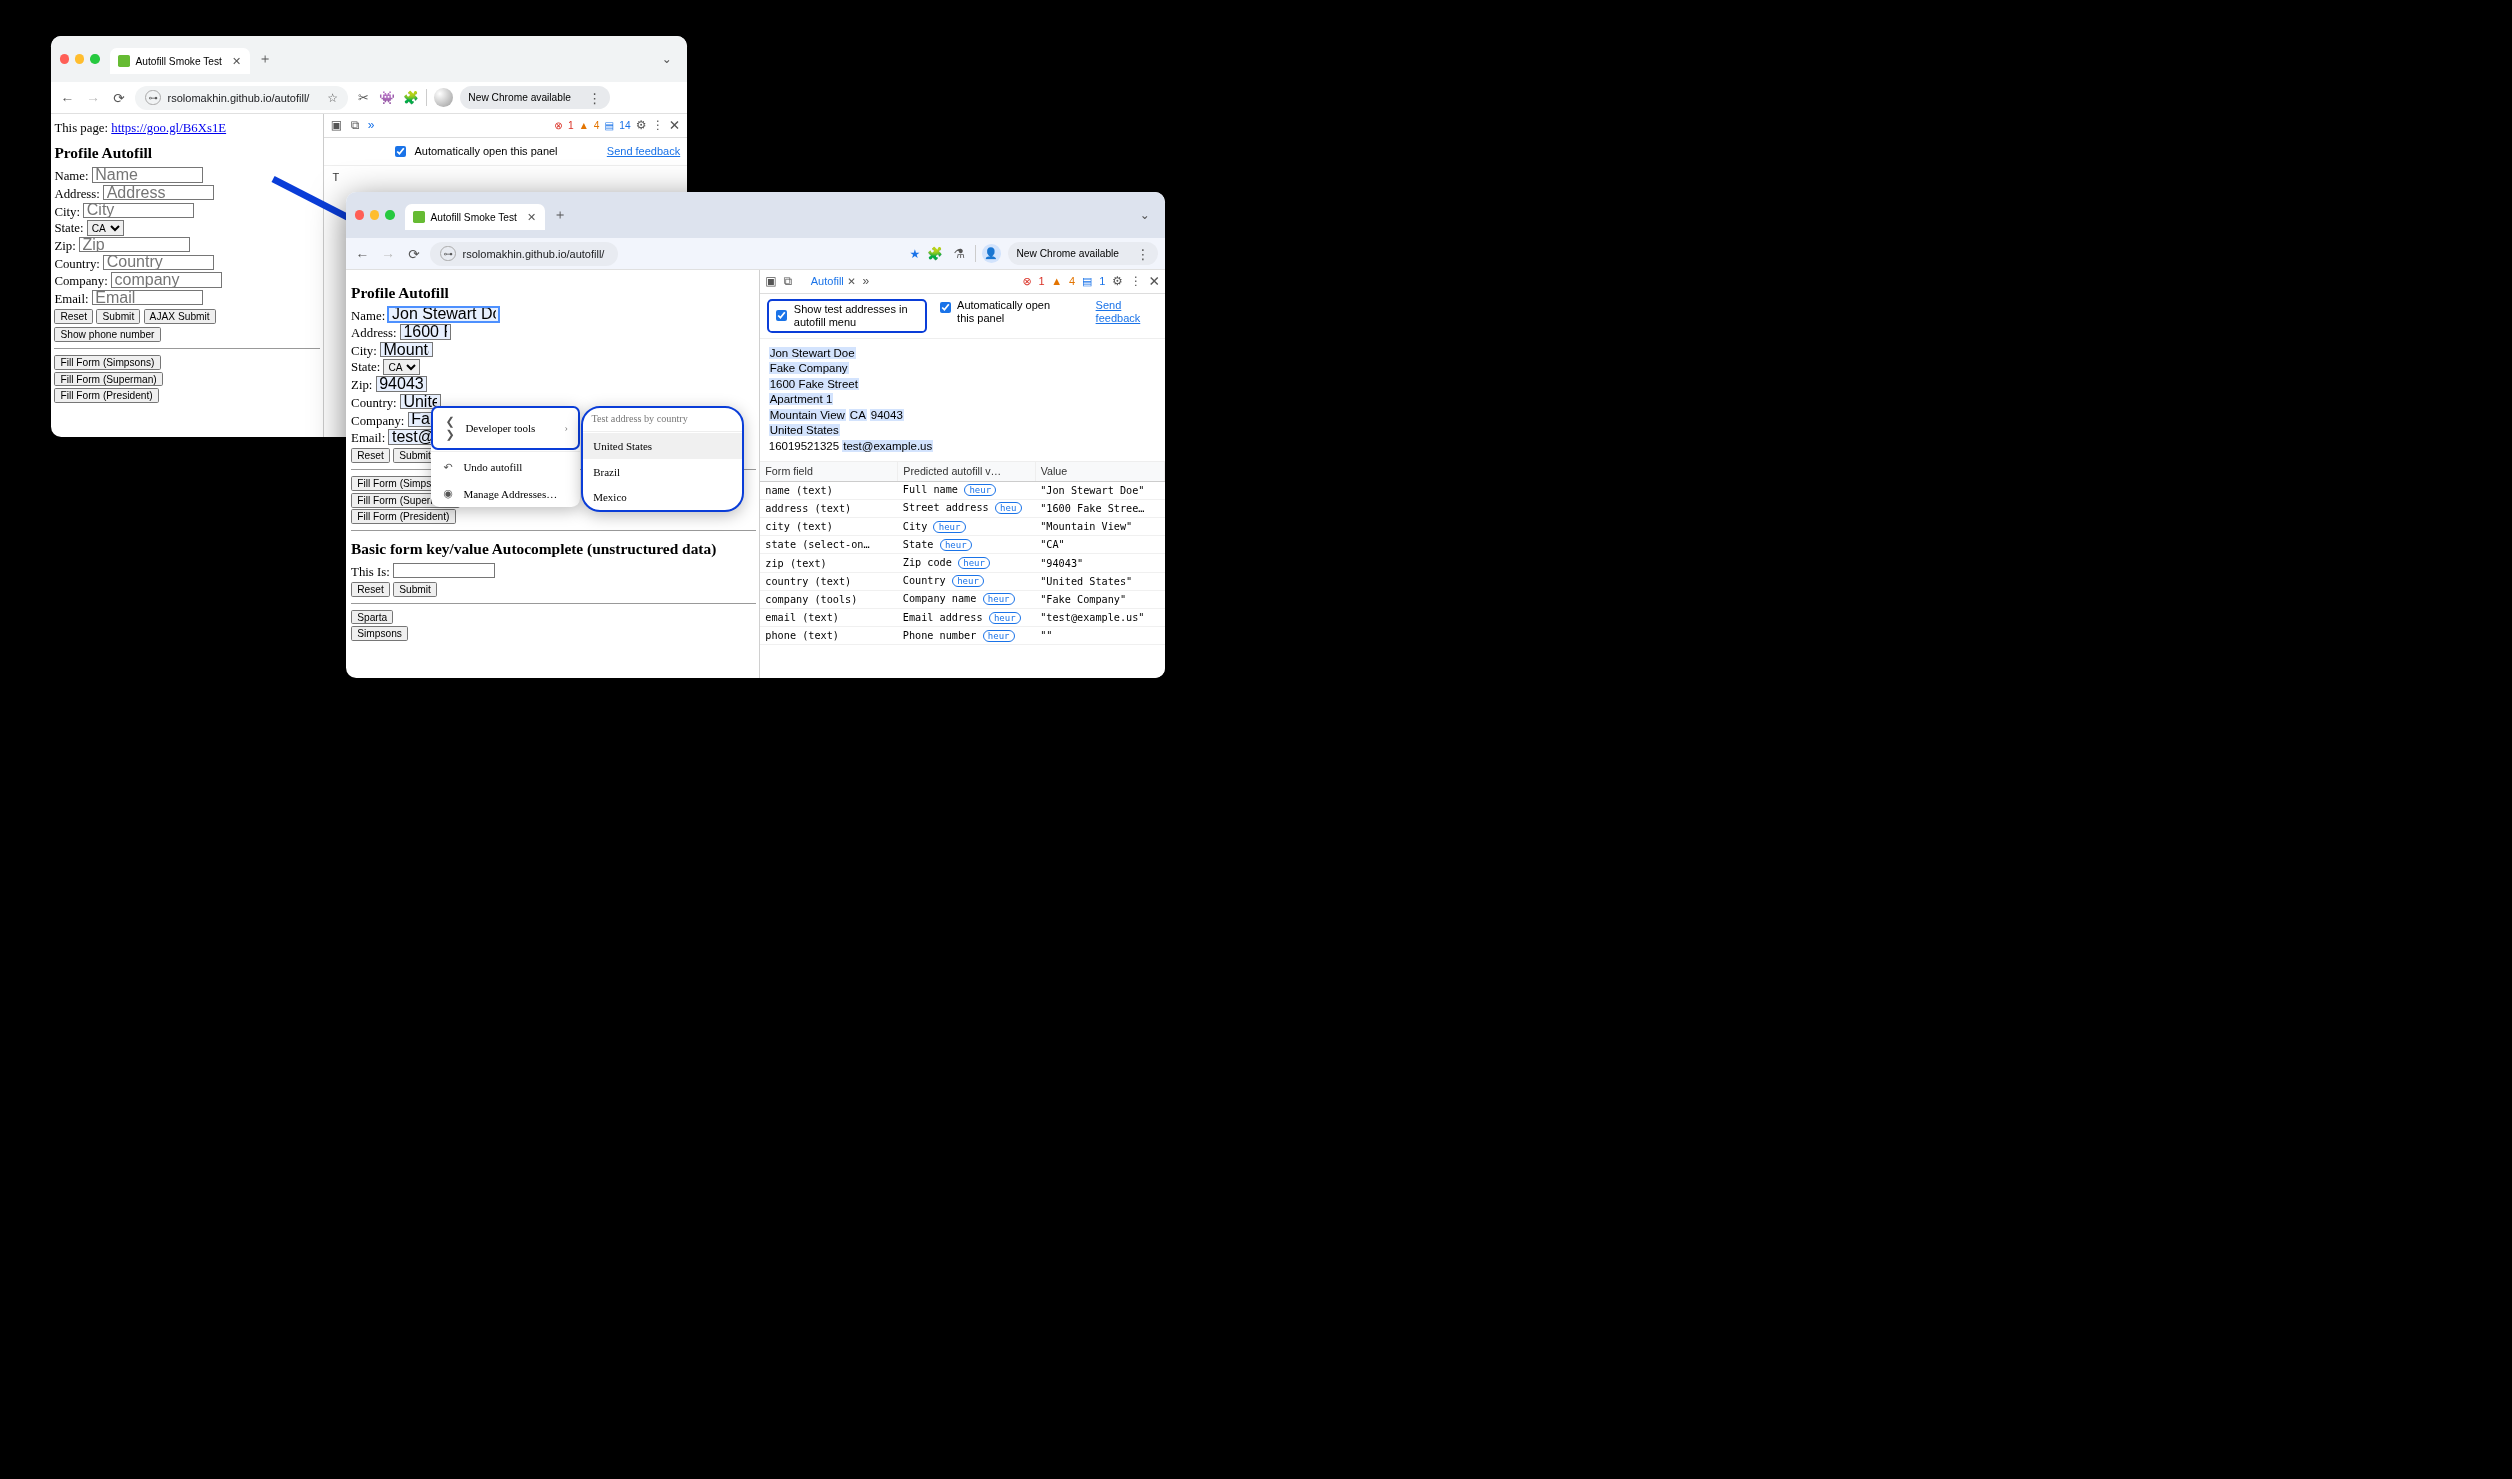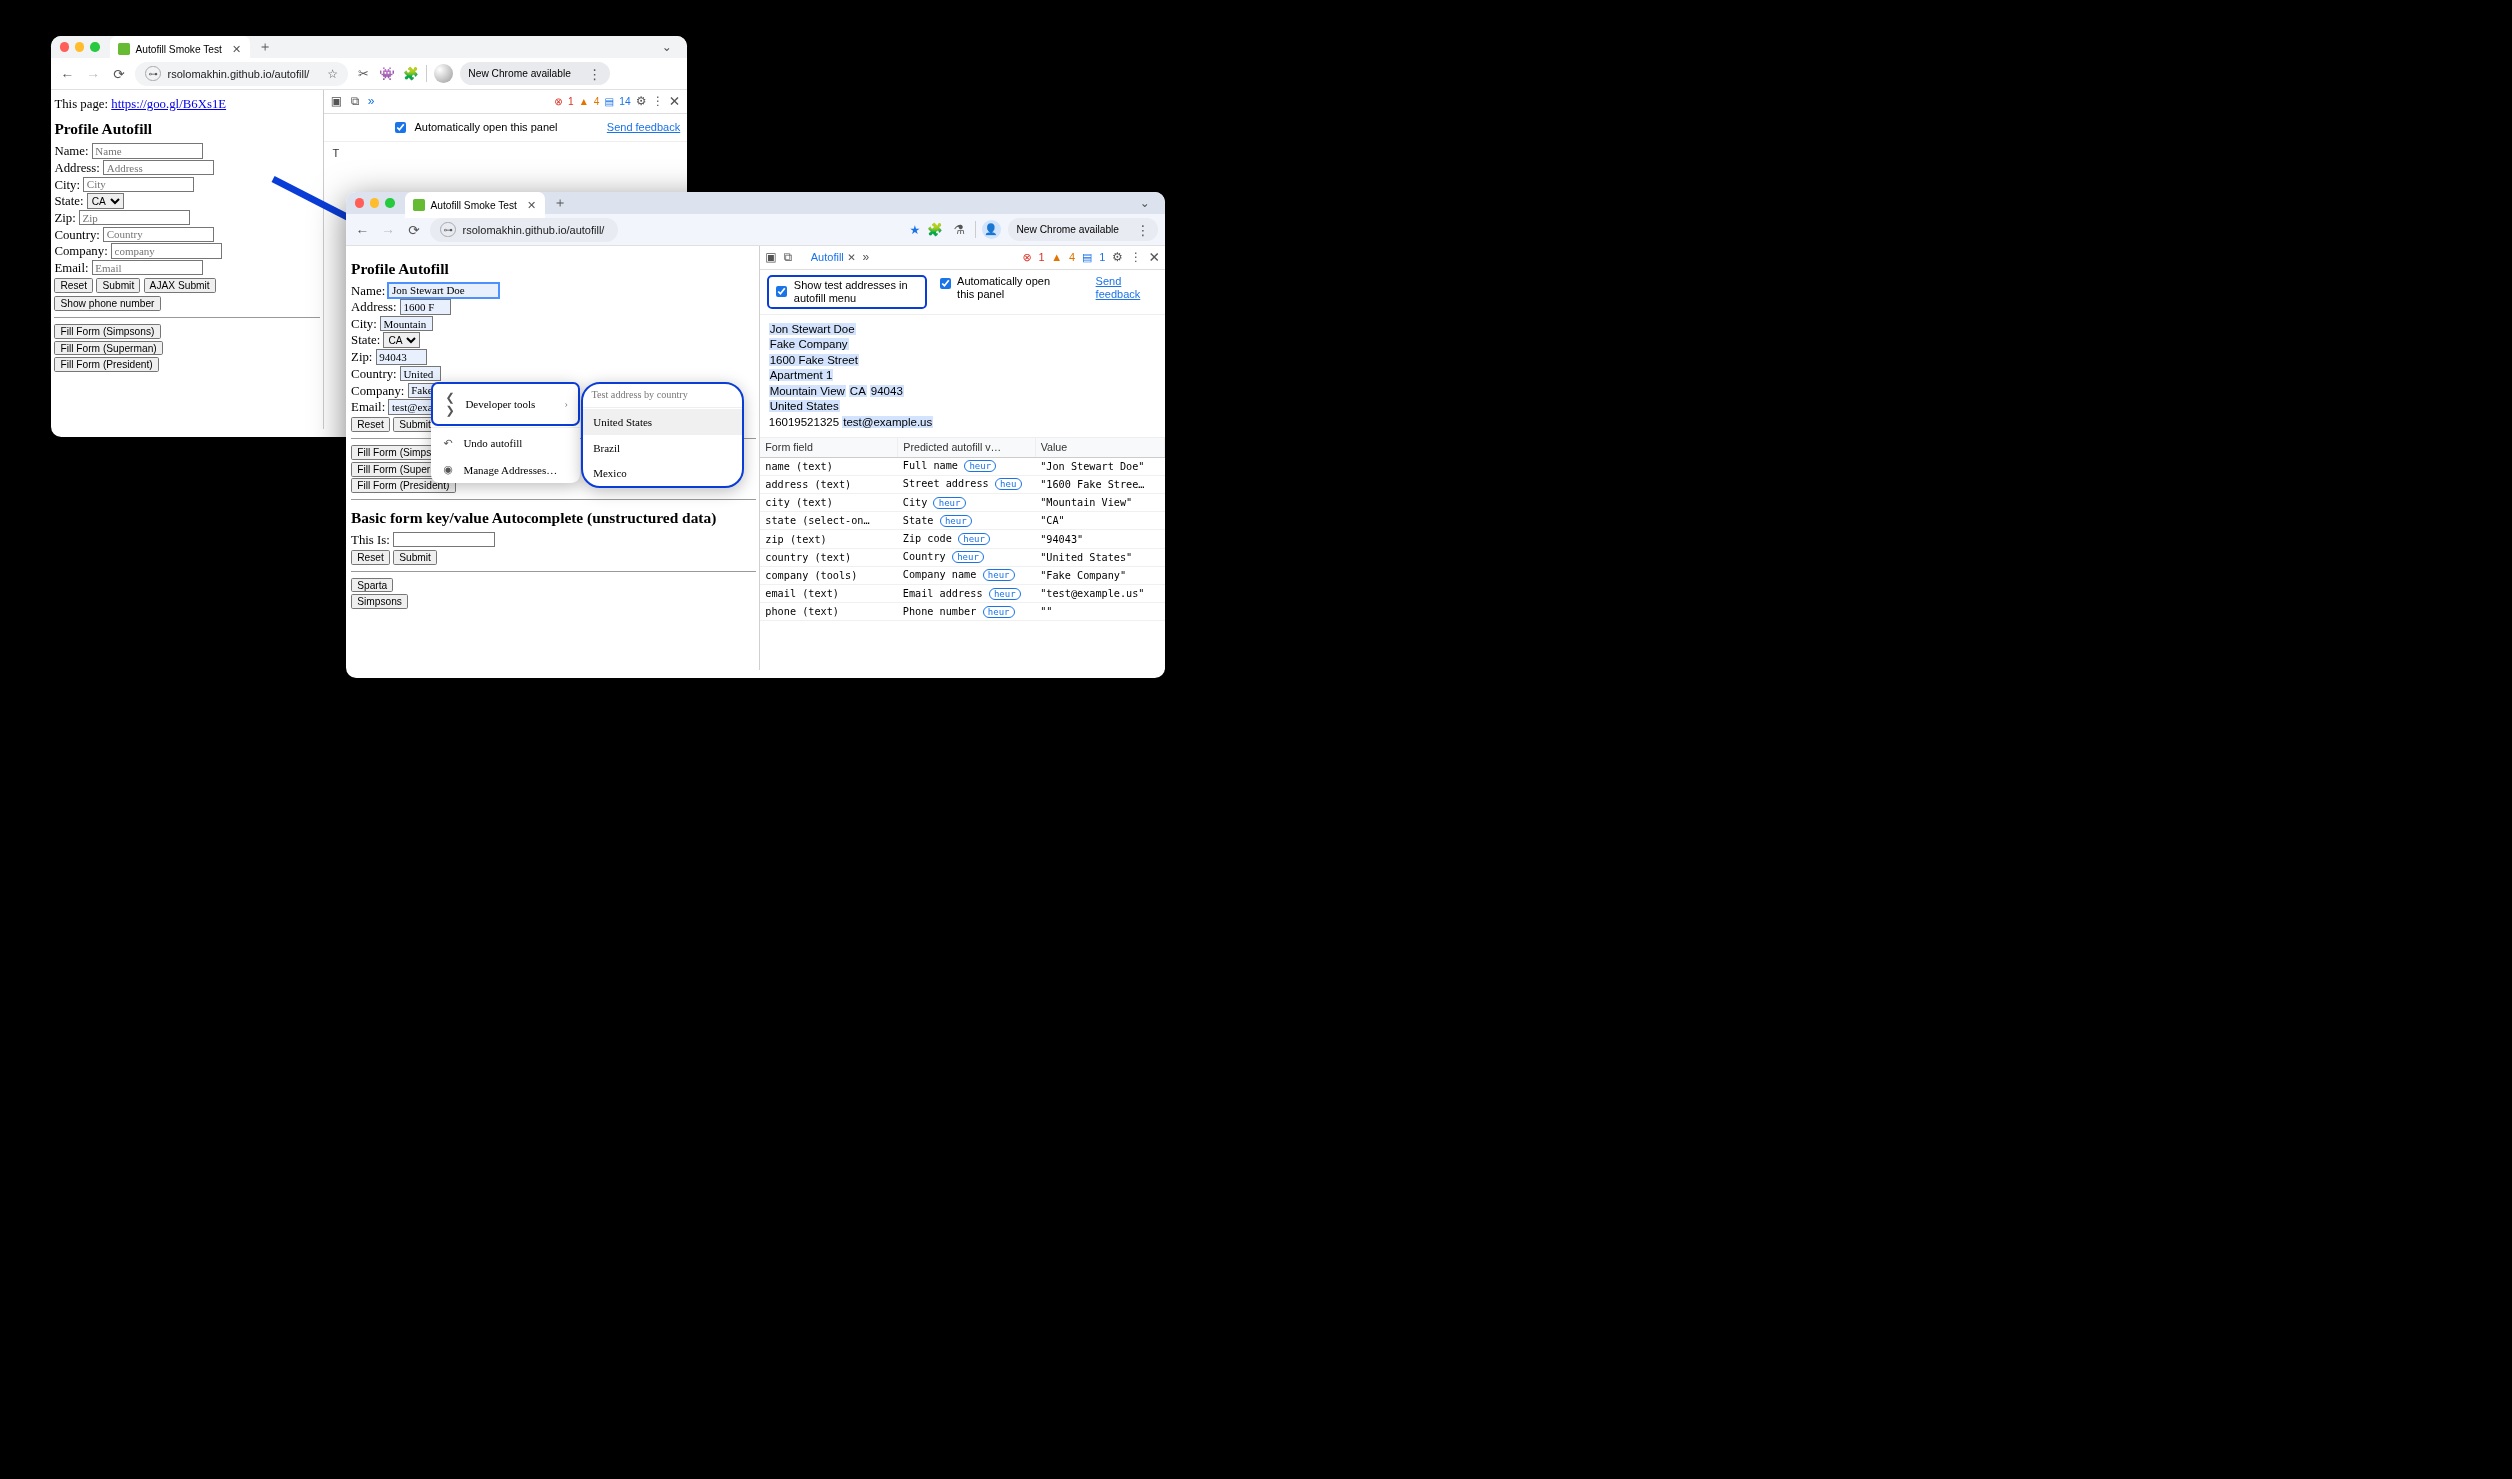--- a/index.html
+++ b/index.html
@@ -3,21 +3,21 @@
 <meta charset="utf-8">
 <style>
   * { box-sizing: border-box; }
   html, body { margin: 0; padding: 0; background: #000; font-family: -apple-system, BlinkMacSystemFont, "Segoe UI", sans-serif; font-size: 11px; }
   .canvas { position: relative; width: 1256px; height: 740px; }
   .window { position: absolute; background: #fff; border-radius: 10.2px; box-shadow: 0 8.5px 34px rgba(0,0,0,0.5); overflow: hidden; }
   .w1 { left: 51px; top: 36px; width: 636px; height: 401px; }
   .w2 { left: 346px; top: 192px; width: 819px; height: 486px; }
 
   
-  .chrome-titlebar { height: 22px; background: #f1f3f4; display: flex; align-items: center; padding: 0 8.5px; position: relative; }
+  .chrome-titlebar { height: 46px; background: #f1f3f4; display: flex; align-items: center; padding: 0 8.5px; position: relative; }
   .w2 .chrome-titlebar { background: #dde3ee; }
   .traffic { display: flex; gap: 6px; margin-right: 10.2px; }
   .traffic span { width: 9.4px; height: 9.4px; border-radius: 50%; display: inline-block; }
   .tl-red { background:#ff5f56; } .tl-yellow { background:#ffbd2e; } .tl-green { background:#27c93f; }
   .tab { display: flex; align-items: center; gap: 5.1px; background: #fff; border-radius: 6.8px 6.8px 0 0; padding: 5.1px 8.5px; height: 25.6px; margin-top:4.3px; font-size: 10.2px; }
   .w2 .tab { background:#fff; }
   .favicon { width: 12px; height: 12px; background:#6b3; border-radius:1.7px; }
   .tab-close { font-size: 11px; color:#555; margin-left:5.1px; cursor:pointer; }
   .tab-plus { margin-left:8.5px; font-size:13.7px; color:#555; cursor:pointer; }
   .titlebar-right { margin-left:auto; color:#555; }
@@ -44,21 +44,21 @@
   
   .body-split { display:flex; height: calc(100% - 62px); }
   .page-pane { flex:1; overflow:auto; font-family: "Times New Roman", serif; font-size:12.8px; padding:5.1px 3.4px; }
   .w1 .page-pane { max-width: 273px; border-right:0.9px solid #ccc; }
   .w2 .page-left { width:418px; border-right:0.9px solid #d0d0d0; overflow:hidden; position:relative; }
   .page-pane p { margin:1.7px 0; }
   .page-pane a { color:#00e; text-decoration:underline; }
   .page-h { font-weight:bold; font-size:15.4px; margin:8.5px 0 5.1px; font-family:"Times New Roman",serif; }
   .form-row { white-space:nowrap; margin:0.9px 0; }
   .form-row label { font-family:"Times New Roman",serif; }
-  .finput { border:0.9px solid #767676; padding:0.9px 2.6px; font-family:Liberation Serif, serif; font-size:11px; height:15.4px; }
+  .finput { border:0.9px solid #767676; padding:0.9px 2.6px; font-family:Liberation Sans, sans-serif; font-size:16px; height:15.4px; }
   .finput.hl { background:#e8f0fe; border:1.3px solid #4d90fe; outline:0.9px solid #4d90fe; }
   .finput.af { background:#e8f0fe; }
   .fselect { border:0.9px solid #767676; font-size:10.2px; height:16px; }
   .fbtn { font-family:Arial,sans-serif; font-size:10.2px; padding:0.9px 5.1px; background:#efefef; border:0.9px solid #767676; border-radius:1.7px; cursor:pointer; margin:0.9px 0; }
   .btnrow { margin-top:1.7px; }
   hr { border:none; border-top:0.9px solid #999; margin:5.1px 0; }
 
   
   .dt1 { flex:1; display:flex; flex-direction:column; background:#fff; font-family:-apple-system,sans-serif; }
   .dt1-top { display:flex; align-items:center; padding:3.4px 6.8px; gap:8.5px; border-bottom:0.9px solid #ddd; font-size:11px; }

